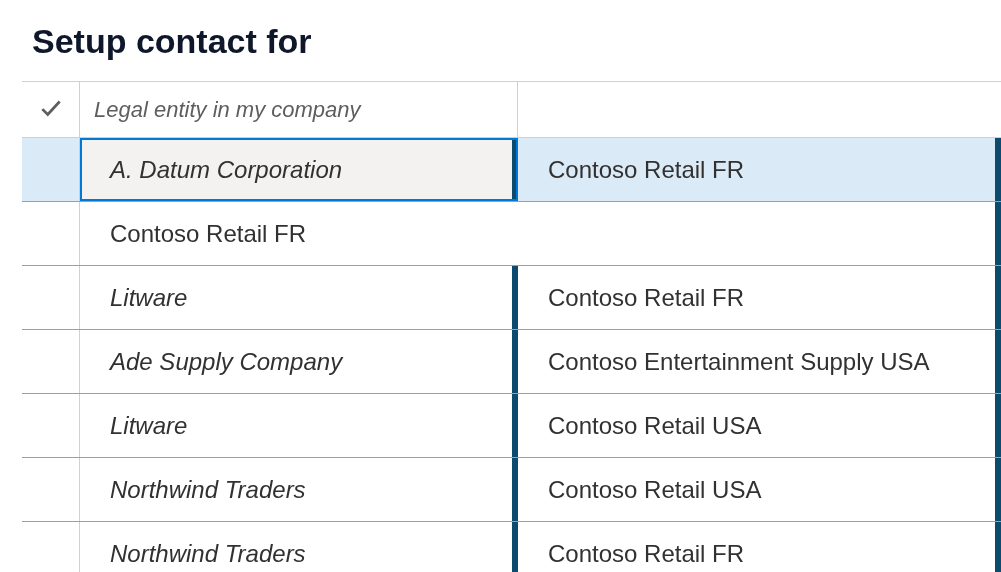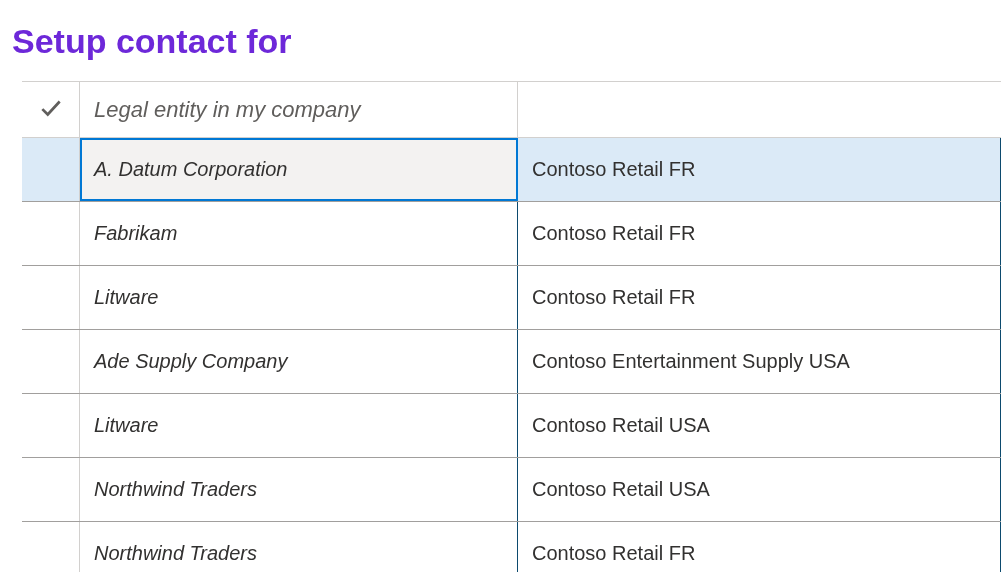--- a/index.html
+++ b/index.html
@@ -9,22 +9,22 @@
     }
     body {
       font-family: "Segoe UI", -apple-system, BlinkMacSystemFont, sans-serif;
       background: #ffffff;
       color: #323130;
       padding: 0;
     }
     .page-title {
       font-size: 34px;
       font-weight: 600;
-      color: #6d28d9;
-      padding: 22px 0 20px 12px;
+      color: #0f172a;
+      padding: 22px 0 20px 32px;
     }
     .grid {
       border-top: 1px solid #d2d0ce;
       margin-left: 22px;
     }
     .grid-header {
       display: flex;
       border-bottom: 1px solid #d2d0ce;
       height: 56px;
       align-items: stretch;
@@ -55,26 +55,26 @@
       display: flex;
       height: 64px;
       align-items: stretch;
       border-bottom: 1px solid #a19f9d;
     }
     .grid-row .col-check {
       width: 58px;
       border-right: 1px solid #d2d0ce;
     }
     .grid-row .col {
-      padding: 0 14px;
+      padding: 0 30px;
       display: flex;
       align-items: center;
-      font-size: 20px;
+      font-size: 24px;
       color: #323130;
-      border-right: 1px solid #0c4a6e;
+      border-right: 6px solid #0c4a6e;
     }
     .grid-row.selected {
       background: #dbeaf7;
     }
     .grid-row.selected .col-my {
       background: #f3f2f1;
       outline: 2px solid #0078d4;
       outline-offset: -2px;
     }
     .check-icon svg {
@@ -102,21 +102,20 @@
     <div class="col col-my">Legal entity in my company</div>
   </div>
   <div id="grid-body">
       <div class="grid-row selected">
         <div class="col-check"></div>
         <div class="col col-my">A. Datum Corporation</div>
         <div class="col col-cust">Contoso Retail FR</div>
       </div>
       <div class="grid-row">
         <div class="col-check"></div>
-        <div class="col col-my">Fabrikam</div>
         <div class="col col-cust">Contoso Retail FR</div>
       </div>
       <div class="grid-row">
         <div class="col-check"></div>
         <div class="col col-my">Litware</div>
         <div class="col col-cust">Contoso Retail FR</div>
       </div>
       <div class="grid-row">
         <div class="col-check"></div>
         <div class="col col-my">Ade Supply Company</div>

